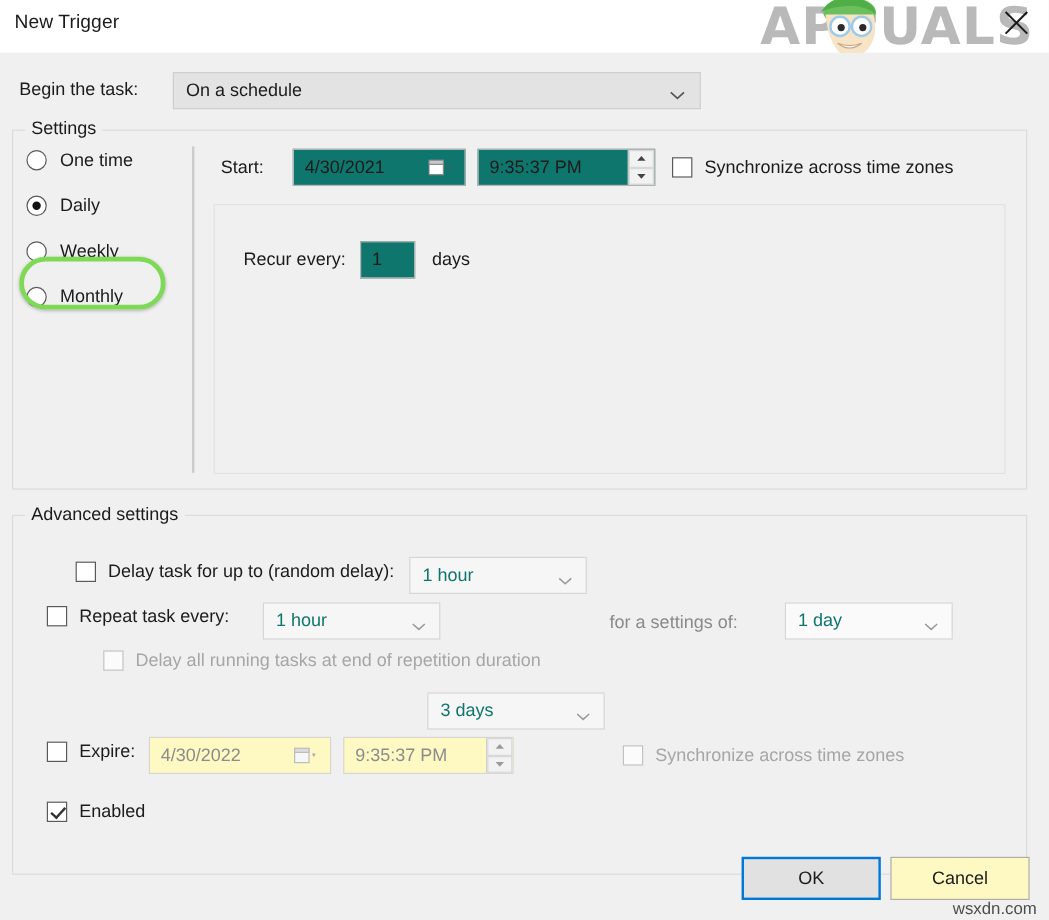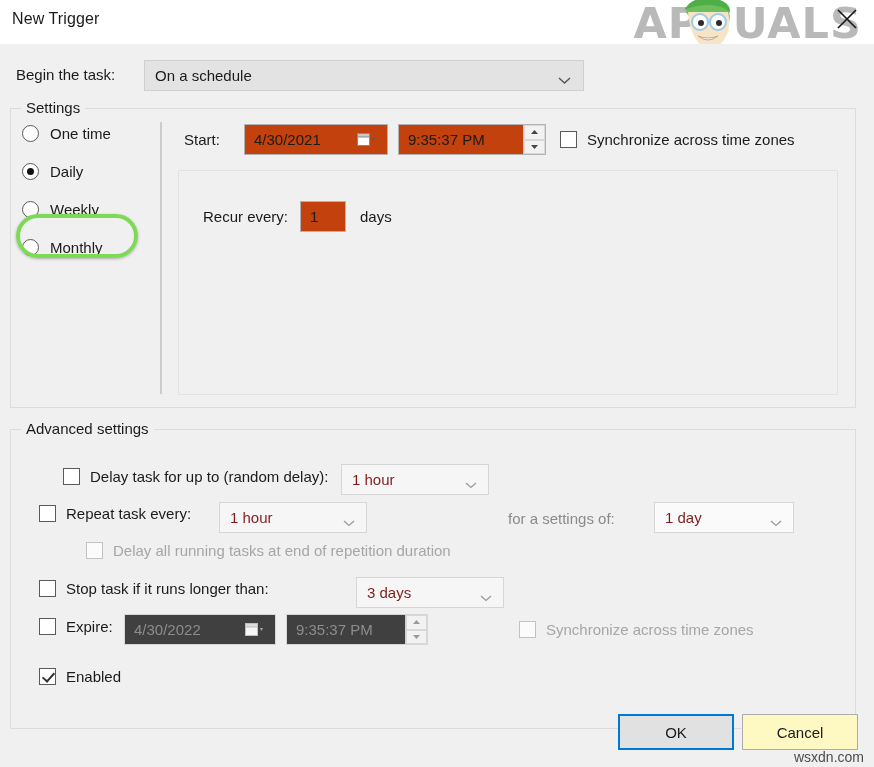--- a/index.html
+++ b/index.html
@@ -154,29 +154,29 @@
     position: absolute;
     left: 160px; top: 78px;
     width: 2px; height: 272px;
     background: #cccccc;
   }
 
   
   #start-row { position: absolute; left: 184px; top: 80px; }
   #start-label { position: absolute; left: 0; top: 7px; font-size: 15px; }
   .textbox {
-    background: #c2410c;
+    background: #0f766e;
     border: 1px solid #b3b3b3;
     height: 31px;
     display: flex;
     align-items: center;
     position: relative;
   }
   .textbox .val { padding-left: 9px; font-size: 15px; color: #1b1b1b; }
-  .textbox.disabled { background: #404040; border-color: #d6d6d6; }
+  .textbox.disabled { background: #fef9c3; border-color: #d6d6d6; }
   .textbox.disabled .val { color: #8c8c8c; }
 
   #start-date-box { position: absolute; left: 60px; top: 0; width: 144px; }
   #start-time-box { position: absolute; left: 214px; top: 0; width: 148px; }
 
   .cal-icon { position: absolute; right: 10px; top: 8px; }
   .spin {
     position: absolute; right: 0px; top: 0px;
     width: 22px; height: 29px;
     border-left: 1px solid #cfcfcf;
@@ -227,21 +227,21 @@
 
   
   .adv-row { position: absolute; display: flex; align-items: center; }
   .combo {
     border: 1px solid #d6d6d6;
     background: #f6f6f6;
     height: 31px;
     display: flex; align-items: center;
     position: relative;
   }
-  .combo .cval { padding-left: 10px; font-size: 15px; color: #7f1d1d; }
+  .combo .cval { padding-left: 10px; font-size: 15px; color: #0f766e; }
   .combo .chev { position: absolute; right: 11px; top: 10px; }
   .combo.light { background: #fafafa; }
 
   #row-delay   { left: 28px; top: 38px; margin-left: 24px; }
   #row-repeat  { left: 28px; top: 75px; }
   #row-stopall { left: 75px; top: 112px; }
   #row-stoplonger { left: 28px; top: 150px; }
   #row-expire  { left: 28px; top: 188px; }
   #row-enabled { left: 28px; top: 238px; }
 
@@ -432,24 +432,20 @@
             <polyline points="1,2 6,6.5 11,2" fill="none" stroke="#9a9a9a" stroke-width="1.3"></polyline>
           </svg>
       </span>
     </div>
 
     <div class="adv-row" id="row-stopall">
       <span class="checkbox-mark disabled"></span>
       <span class="cb-label disabled">Delay all running tasks at end of repetition duration</span>
     </div>
 
-    <div class="adv-row" id="row-stoplonger">
-      <span class="checkbox-mark"></span>
-      <span class="cb-label">Stop task if it runs longer than:</span>
-    </div>
     <div class="combo" id="stoplonger-combo">
       <span class="cval">3 days</span>
       <span class="chev">
         <svg width="12" height="8" viewBox="0 0 12 8">
             <polyline points="1,2 6,6.5 11,2" fill="none" stroke="#9a9a9a" stroke-width="1.3"></polyline>
           </svg>
       </span>
     </div>
 
     <div class="adv-row" id="row-expire">

